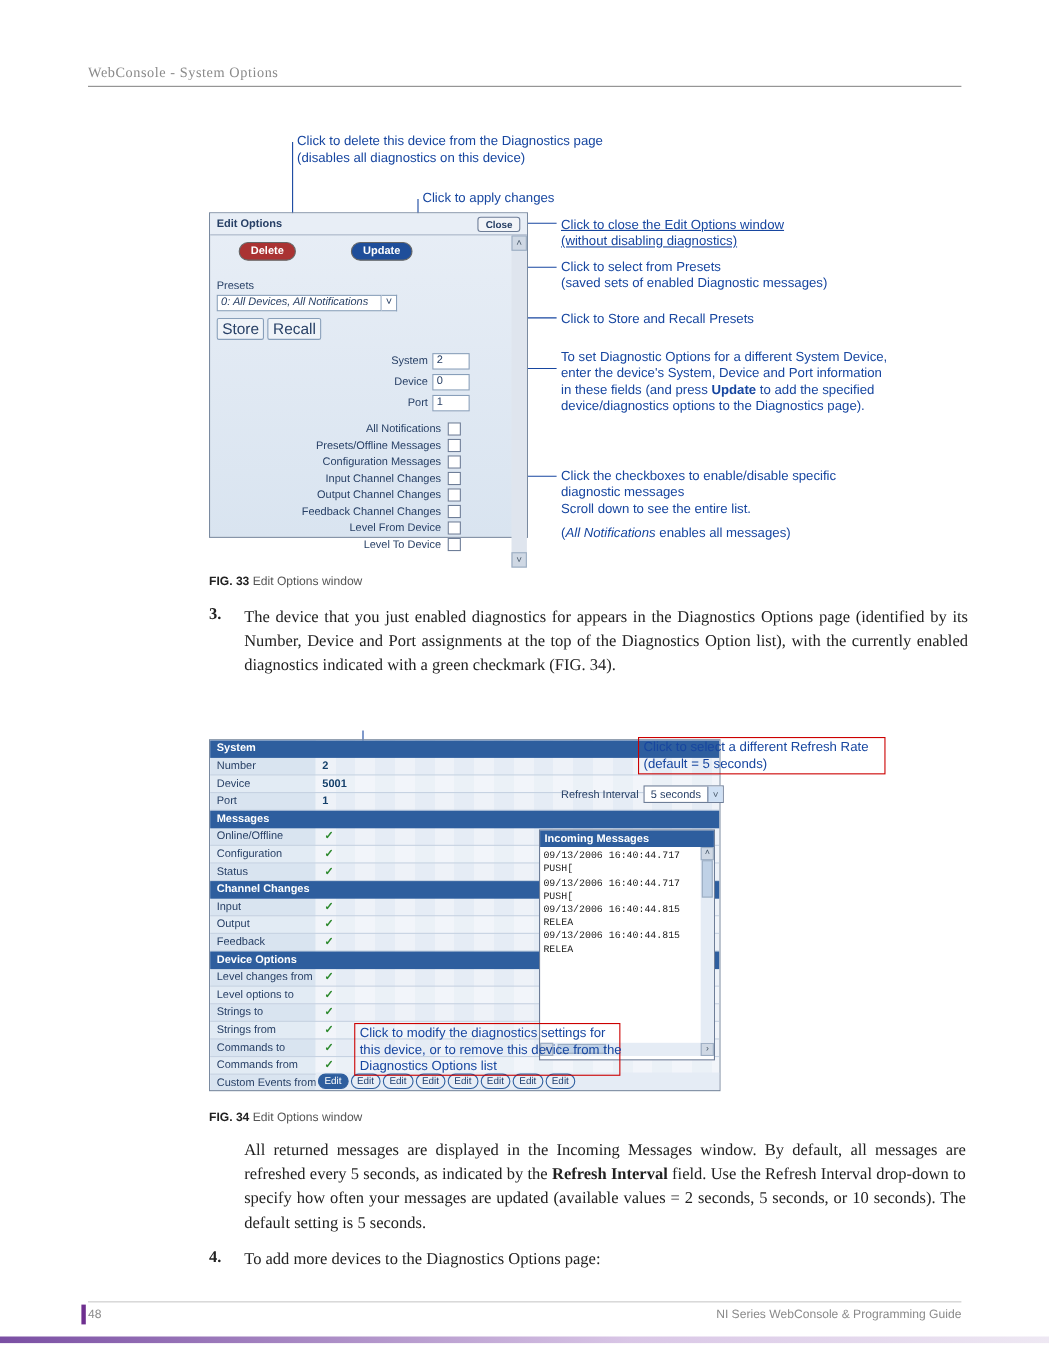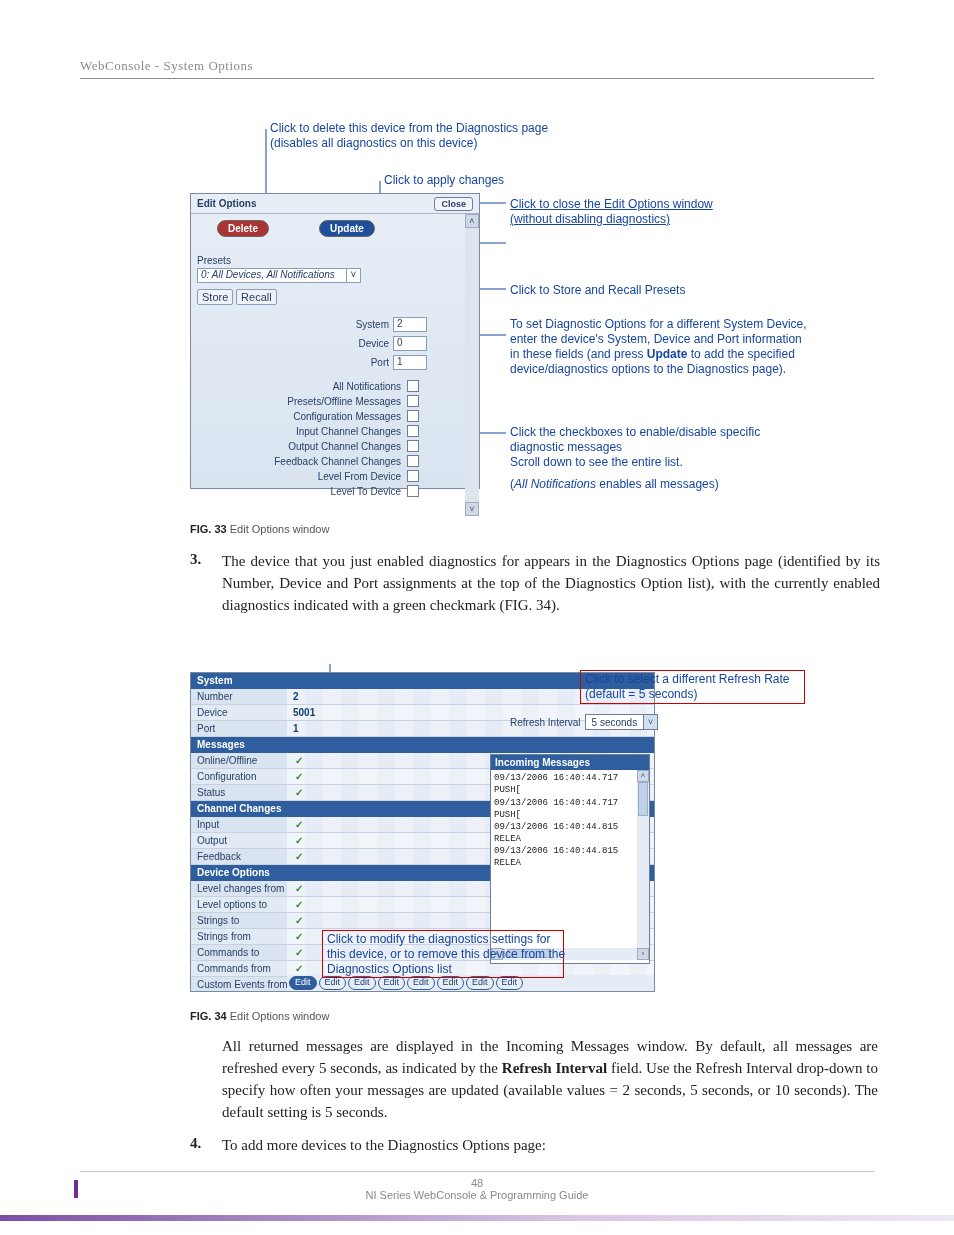--- a/index.html
+++ b/index.html
@@ -43,21 +43,21 @@
   }
   .panel33 .body { position:relative; padding:6px 6px; height:302px; }
   .panel33 .sbar { position:absolute; right:0; top:0; bottom:0; width:14px; background:#dfe5ee; }
   .panel33 .sbar .arrow { height:14px; background:#cfd8e4; border:1px solid #9cadc2; text-align:center; line-height:12px; font-size:9px; color:#456;}
   .panel33 .sbar .arrow.bot{ position:absolute; bottom:0; left:0; right:0;}
   .btn { display:inline-block; border-radius:9px; border:1px solid #666; padding:2px 10px; font-size:10px; font-weight:bold; color:#fff; text-align:center;}
   .btn-del { background:#a33; }
   .btn-upd { background:#1f4e9a; }
   .lblrow { margin-top:8px; }
   .mini-input { border:1px solid #889fba; background:#fff; font-size:10px; padding:0 3px; height:15px;}
-  .mini-btn { border:1px solid #889fba; background:#eff3f8; font-size:11px; padding:1px 4px; border-radius:2px;}
+  .mini-btn { border:1px solid #889fba; background:#eff3f8; font-size:14px; padding:1px 4px; border-radius:2px;}
   .section-label { font-weight:normal; margin-top:10px; display:block;}
   .chk-row { display:flex; align-items:center; justify-content:flex-end; margin-top:3px; padding-right:18px;}
   .chk-row .cl { flex:1; text-align:right; padding-right:6px;}
   .chk { width:12px; height:12px; border:1px solid #6e7e98; background:#fff;}
   .callout { position:absolute; font-family: Arial, Helvetica, sans-serif; font-size:12px; color:#1746a0; line-height:1.25; }
   .callout b { font-weight:bold; }
   .fig-caption { font-family: Arial, Helvetica, sans-serif; font-size:11px; color:#555; margin-top:6px;}
   .fig-caption b { color:#222; }
   
   .fig34 { position: relative; width: 620px; height: 370px; margin-top:18px;}
@@ -100,39 +100,41 @@
   .refresh .sel .tx{ padding:0 6px;}
   .refresh .sel .dd{ width:14px; height:100%; border-left:1px solid #6e7e98; background:#cfe0f4; text-align:center; font-size:9px; line-height:14px; color:#456;}
   .redbox { position:absolute; border:1.5px solid #c00; background:transparent; z-index:6;}
   
   .para { font-size:15px; line-height:1.45; margin-top:10px; text-align:justify;}
   .numlist { display:flex; gap:14px; align-items:flex-start; margin-top:16px; margin-left:110px; width:690px;}
   .numlist .n { font-weight:bold; font-size:15px; width:18px;}
   .numlist .t { flex:1;}
   .footer { position:absolute; left:80px; right:80px; bottom:34px;
     display:flex; justify-content:space-between; align-items:center;
-    font-family: Arial, Helvetica, sans-serif; font-size:11px; color:#8a8a8a;flex-direction:column;}
+    font-family: Arial, Helvetica, sans-serif; font-size:11px; color:#8a8a8a;}
   .footer .bar { position:absolute; left:-6px; top:50%; transform:translateY(-50%); width:4px; height:18px; background:#6e2f8f;}
   .footer .line { position:absolute; left:0; right:0; top:-6px; height:1px; background:#c9c9c9;}
   .bottom-stripe{ position:absolute; left:0; right:0; bottom:14px; height:6px;
     background:linear-gradient(90deg,#7a4fa3,#d9c6e6 60%, #eee8f3);}
 </style>
 </head>
 <body>
 
 <div class="header-breadcrumb">WebConsole - System Options</div>
 
 <div class="fig-block">
   <div class="fig33">
 
     <div class="callout" style="left:80px; top:0; white-space:pre-line;">Click to delete this device from the Diagnostics page
 (disables all diagnostics on this device)</div>
     <div class="callout" style="left:194px; top:52px;">Click to apply changes</div>
     <div class="callout" style="left:320px; top:76px; white-space:pre-line;text-decoration:underline;">Click to close the Edit Options window
 (without disabling diagnostics)</div>
+    <div class="callout" style="left:320px; top:114px; white-space:pre-line;">Click to select from Presets
+(saved sets of enabled Diagnostic messages)</div>
     <div class="callout" style="left:320px; top:162px;">Click to Store and Recall Presets</div>
     <div class="callout" style="left:320px; top:196px; width:300px;">
       <span>To set Diagnostic Options for a different System Device, enter the device's System, Device and Port information in these fields (and press </span><b>Update</b><span> to add the specified device/diagnostics options to the Diagnostics page).</span>
     </div>
     <div class="callout" style="left:320px; top:304px; white-space:pre-line;">Click the checkboxes to enable/disable specific diagnostic messages
 Scroll down to see the entire list.</div>
     <div class="callout" style="left:320px; top:356px;">
       <span>(</span><i>All Notifications</i><span> enables all messages)</span>
     </div>
 

